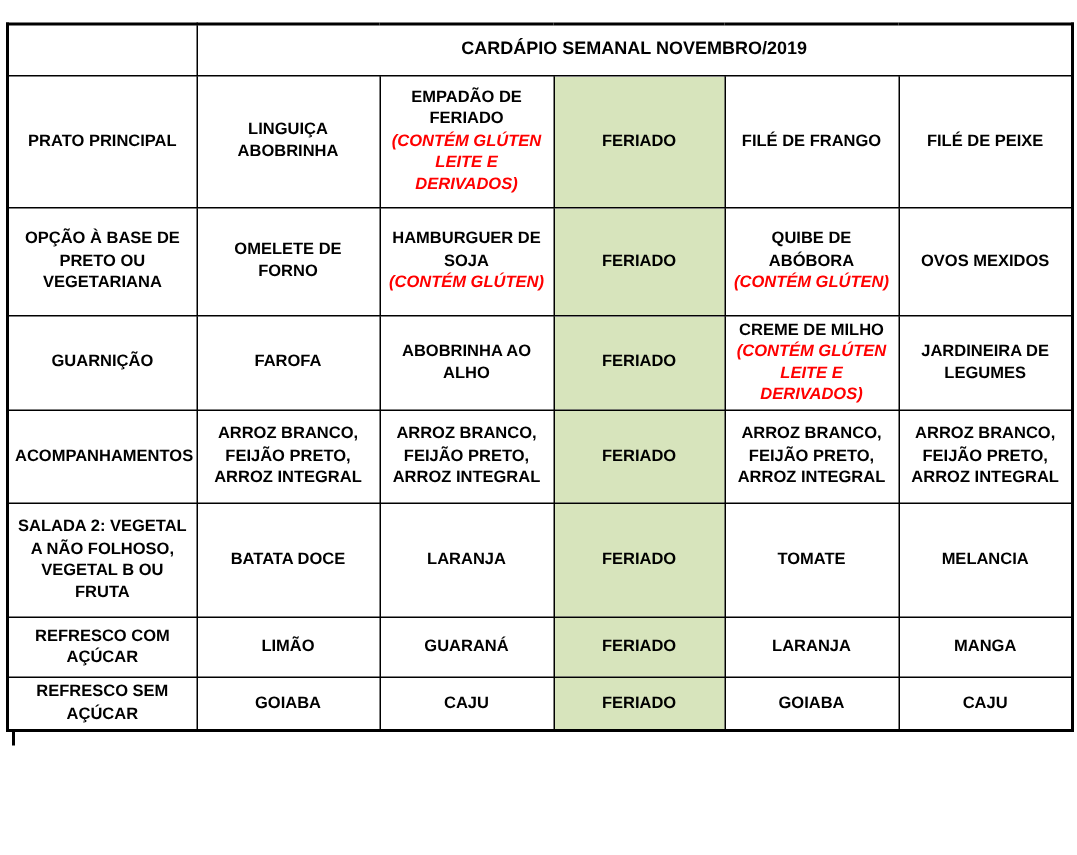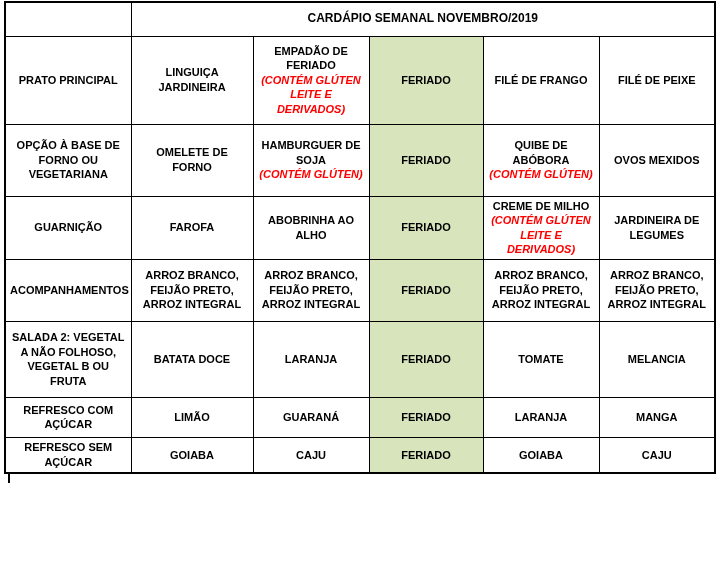--- a/index.html
+++ b/index.html
@@ -5,21 +5,21 @@
   * { box-sizing: border-box; }
   html, body {
     margin: 0;
     padding: 0;
     background: #ffffff;
     width: 718px;
     height: 570px;
     font-family: "Liberation Sans", sans-serif;
     overflow: hidden;
   }
-  .wrap { padding: 1px 4px 0 4px; }
+  .wrap { padding: 15px 4px 0 4px; }
   table.menu {
     border-collapse: collapse;
     table-layout: fixed;
     width: 710px;
     border: 2px solid #000;
   }
   td, th {
     border: 1px solid #000;
     text-align: center;
     vertical-align: middle;
@@ -68,39 +68,39 @@
   <tbody>
         <tr class="title-row">
     <td></td>
     <td class="title-cell" colspan="5">CARDÁPIO SEMANAL NOVEMBRO/2019</td>
   </tr>
 
 
   <tr class="r0">
     <th>PRATO PRINCIPAL</th>
     <td>
-            <div class="cell-text">LINGUIÇA JARDINEIRA</div>
+            <div class="cell-text">LINGUIÇA ABOBRINHA</div>
           </td>
     <td>
             <div class="cell-text">EMPADÃO DE FERIADO</div>
             <div class="cell-note">(CONTÉM GLÚTEN LEITE E DERIVADOS)</div>
           </td>
     <td class="feriado">
             <div class="cell-text">FERIADO</div>
           </td>
     <td>
             <div class="cell-text">FILÉ DE FRANGO</div>
           </td>
     <td>
             <div class="cell-text">FILÉ DE PEIXE</div>
           </td>
   </tr>
 
   <tr class="r1">
-    <th>OPÇÃO À BASE DE FORNO OU VEGETARIANA</th>
+    <th>OPÇÃO À BASE DE PRETO OU VEGETARIANA</th>
     <td>
             <div class="cell-text">OMELETE DE FORNO</div>
           </td>
     <td>
             <div class="cell-text">HAMBURGUER DE SOJA</div>
             <div class="cell-note">(CONTÉM GLÚTEN)</div>
           </td>
     <td class="feriado">
             <div class="cell-text">FERIADO</div>
           </td>

